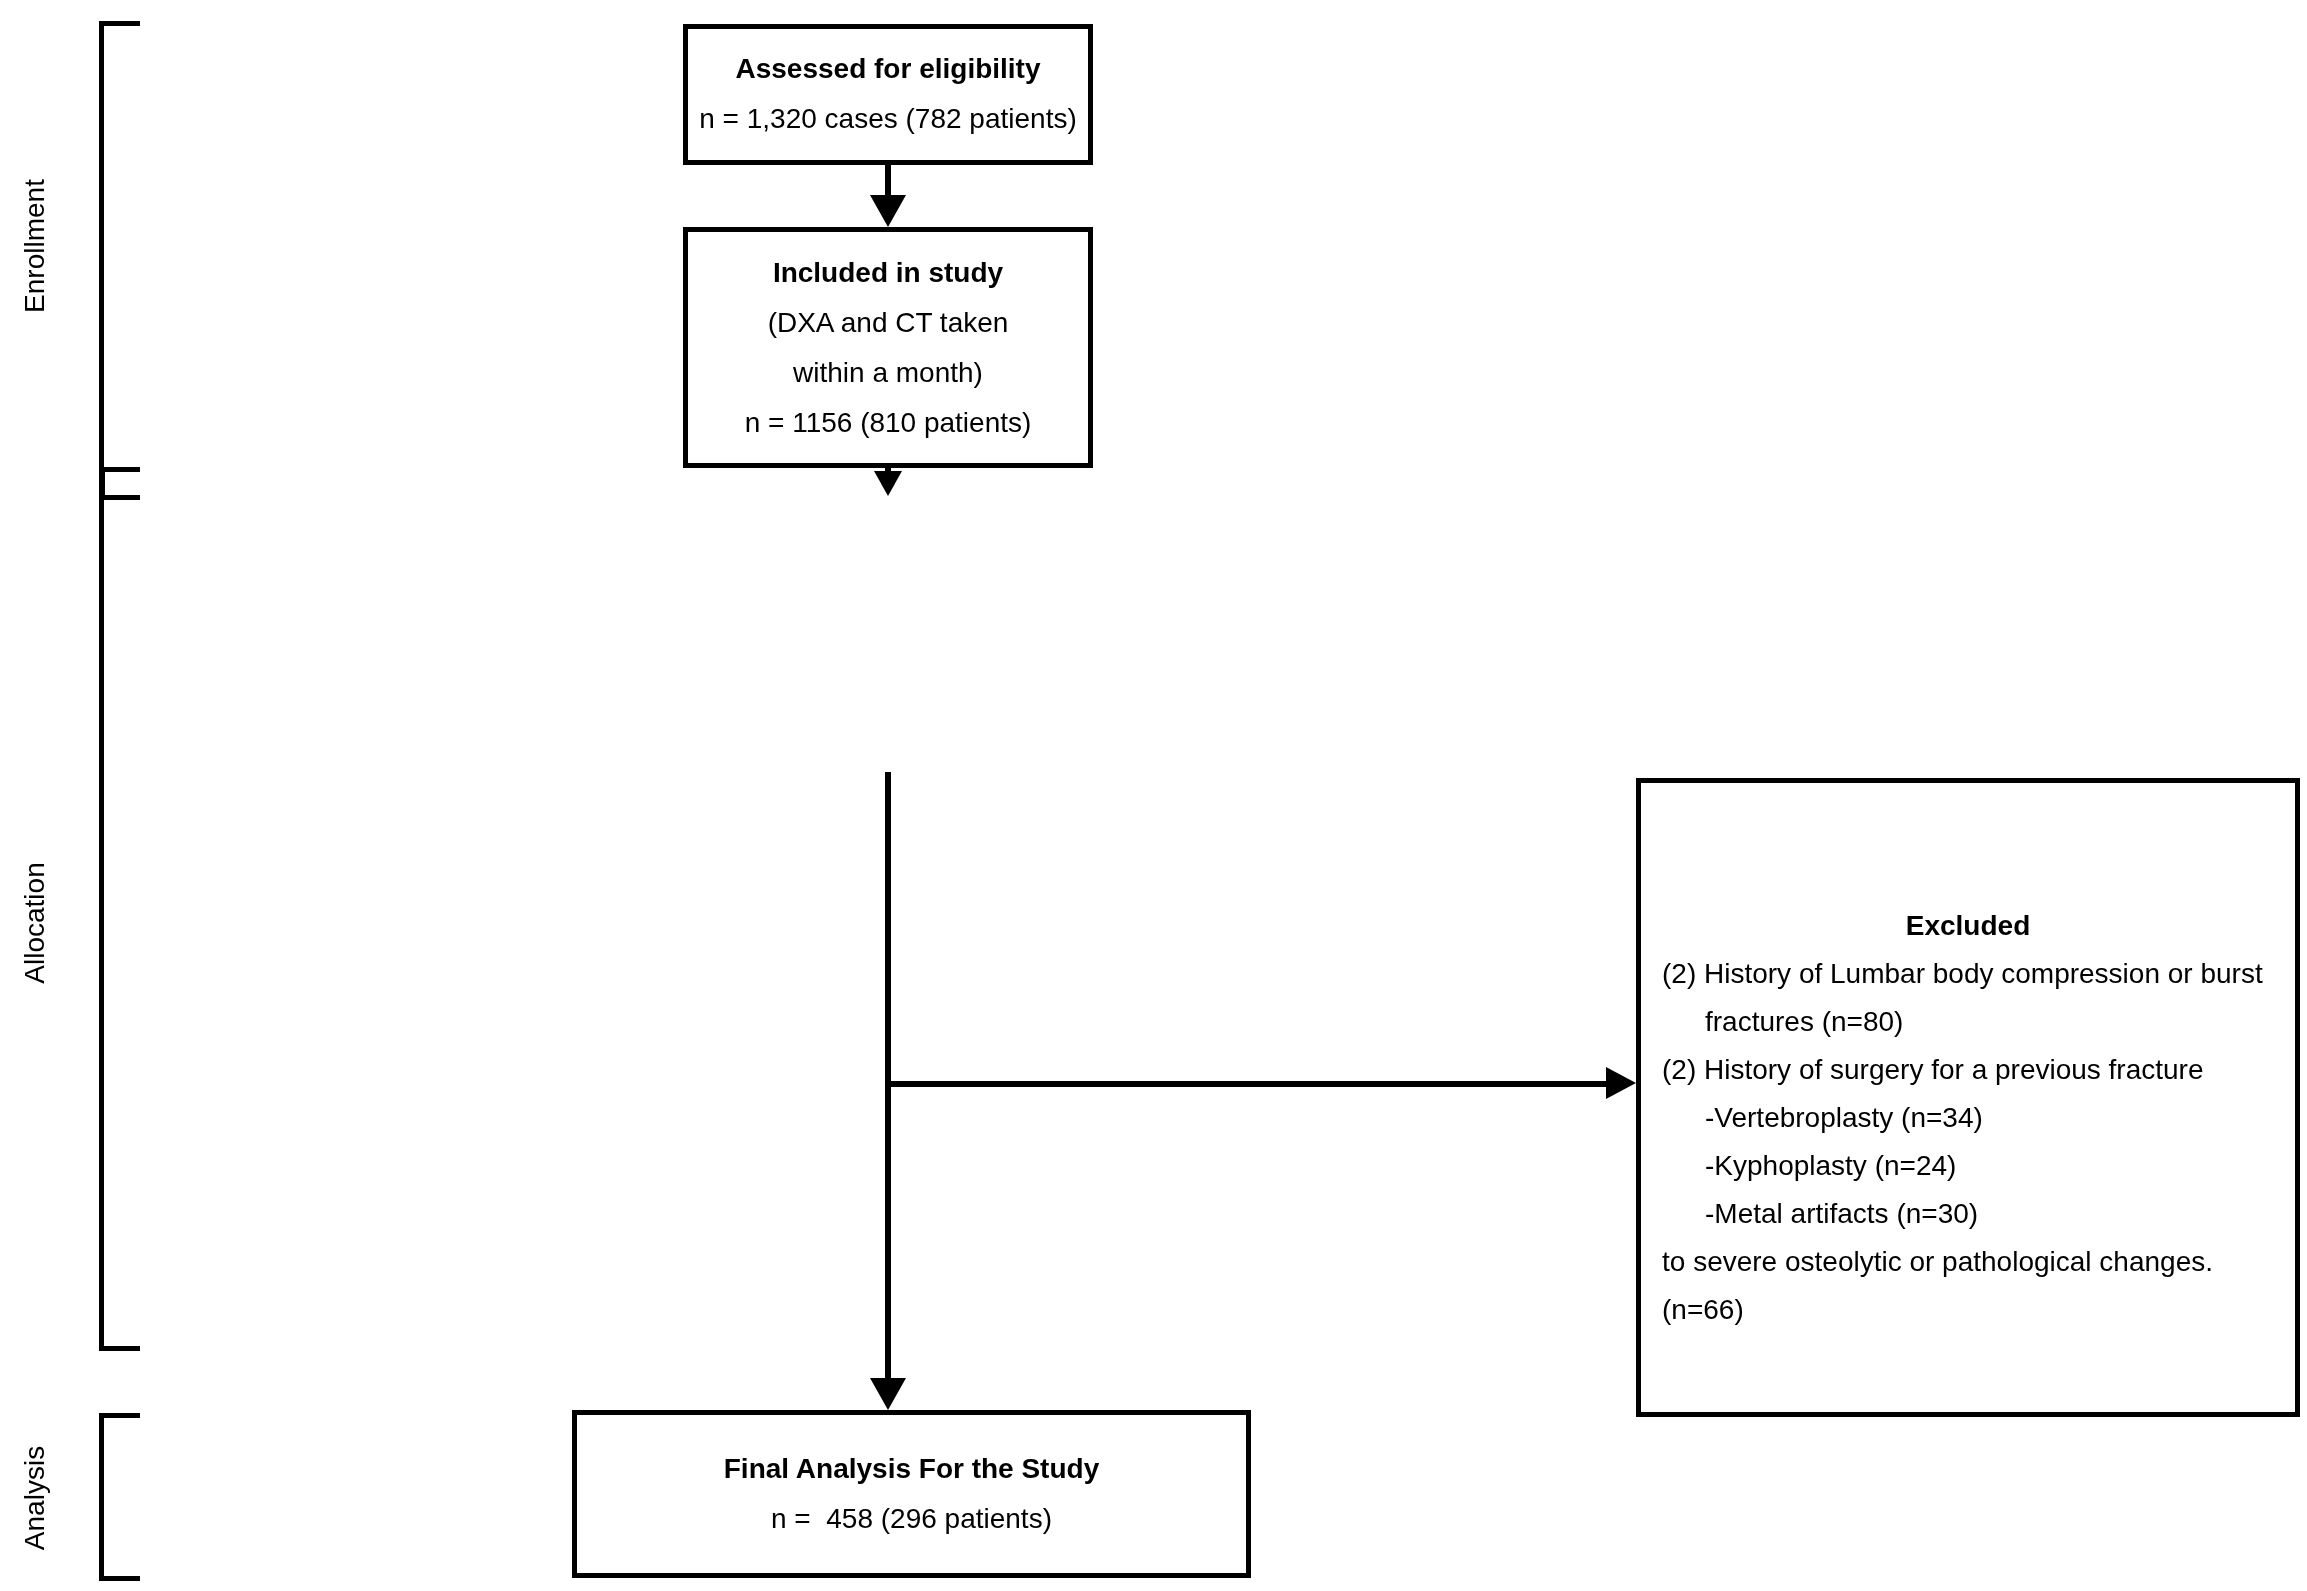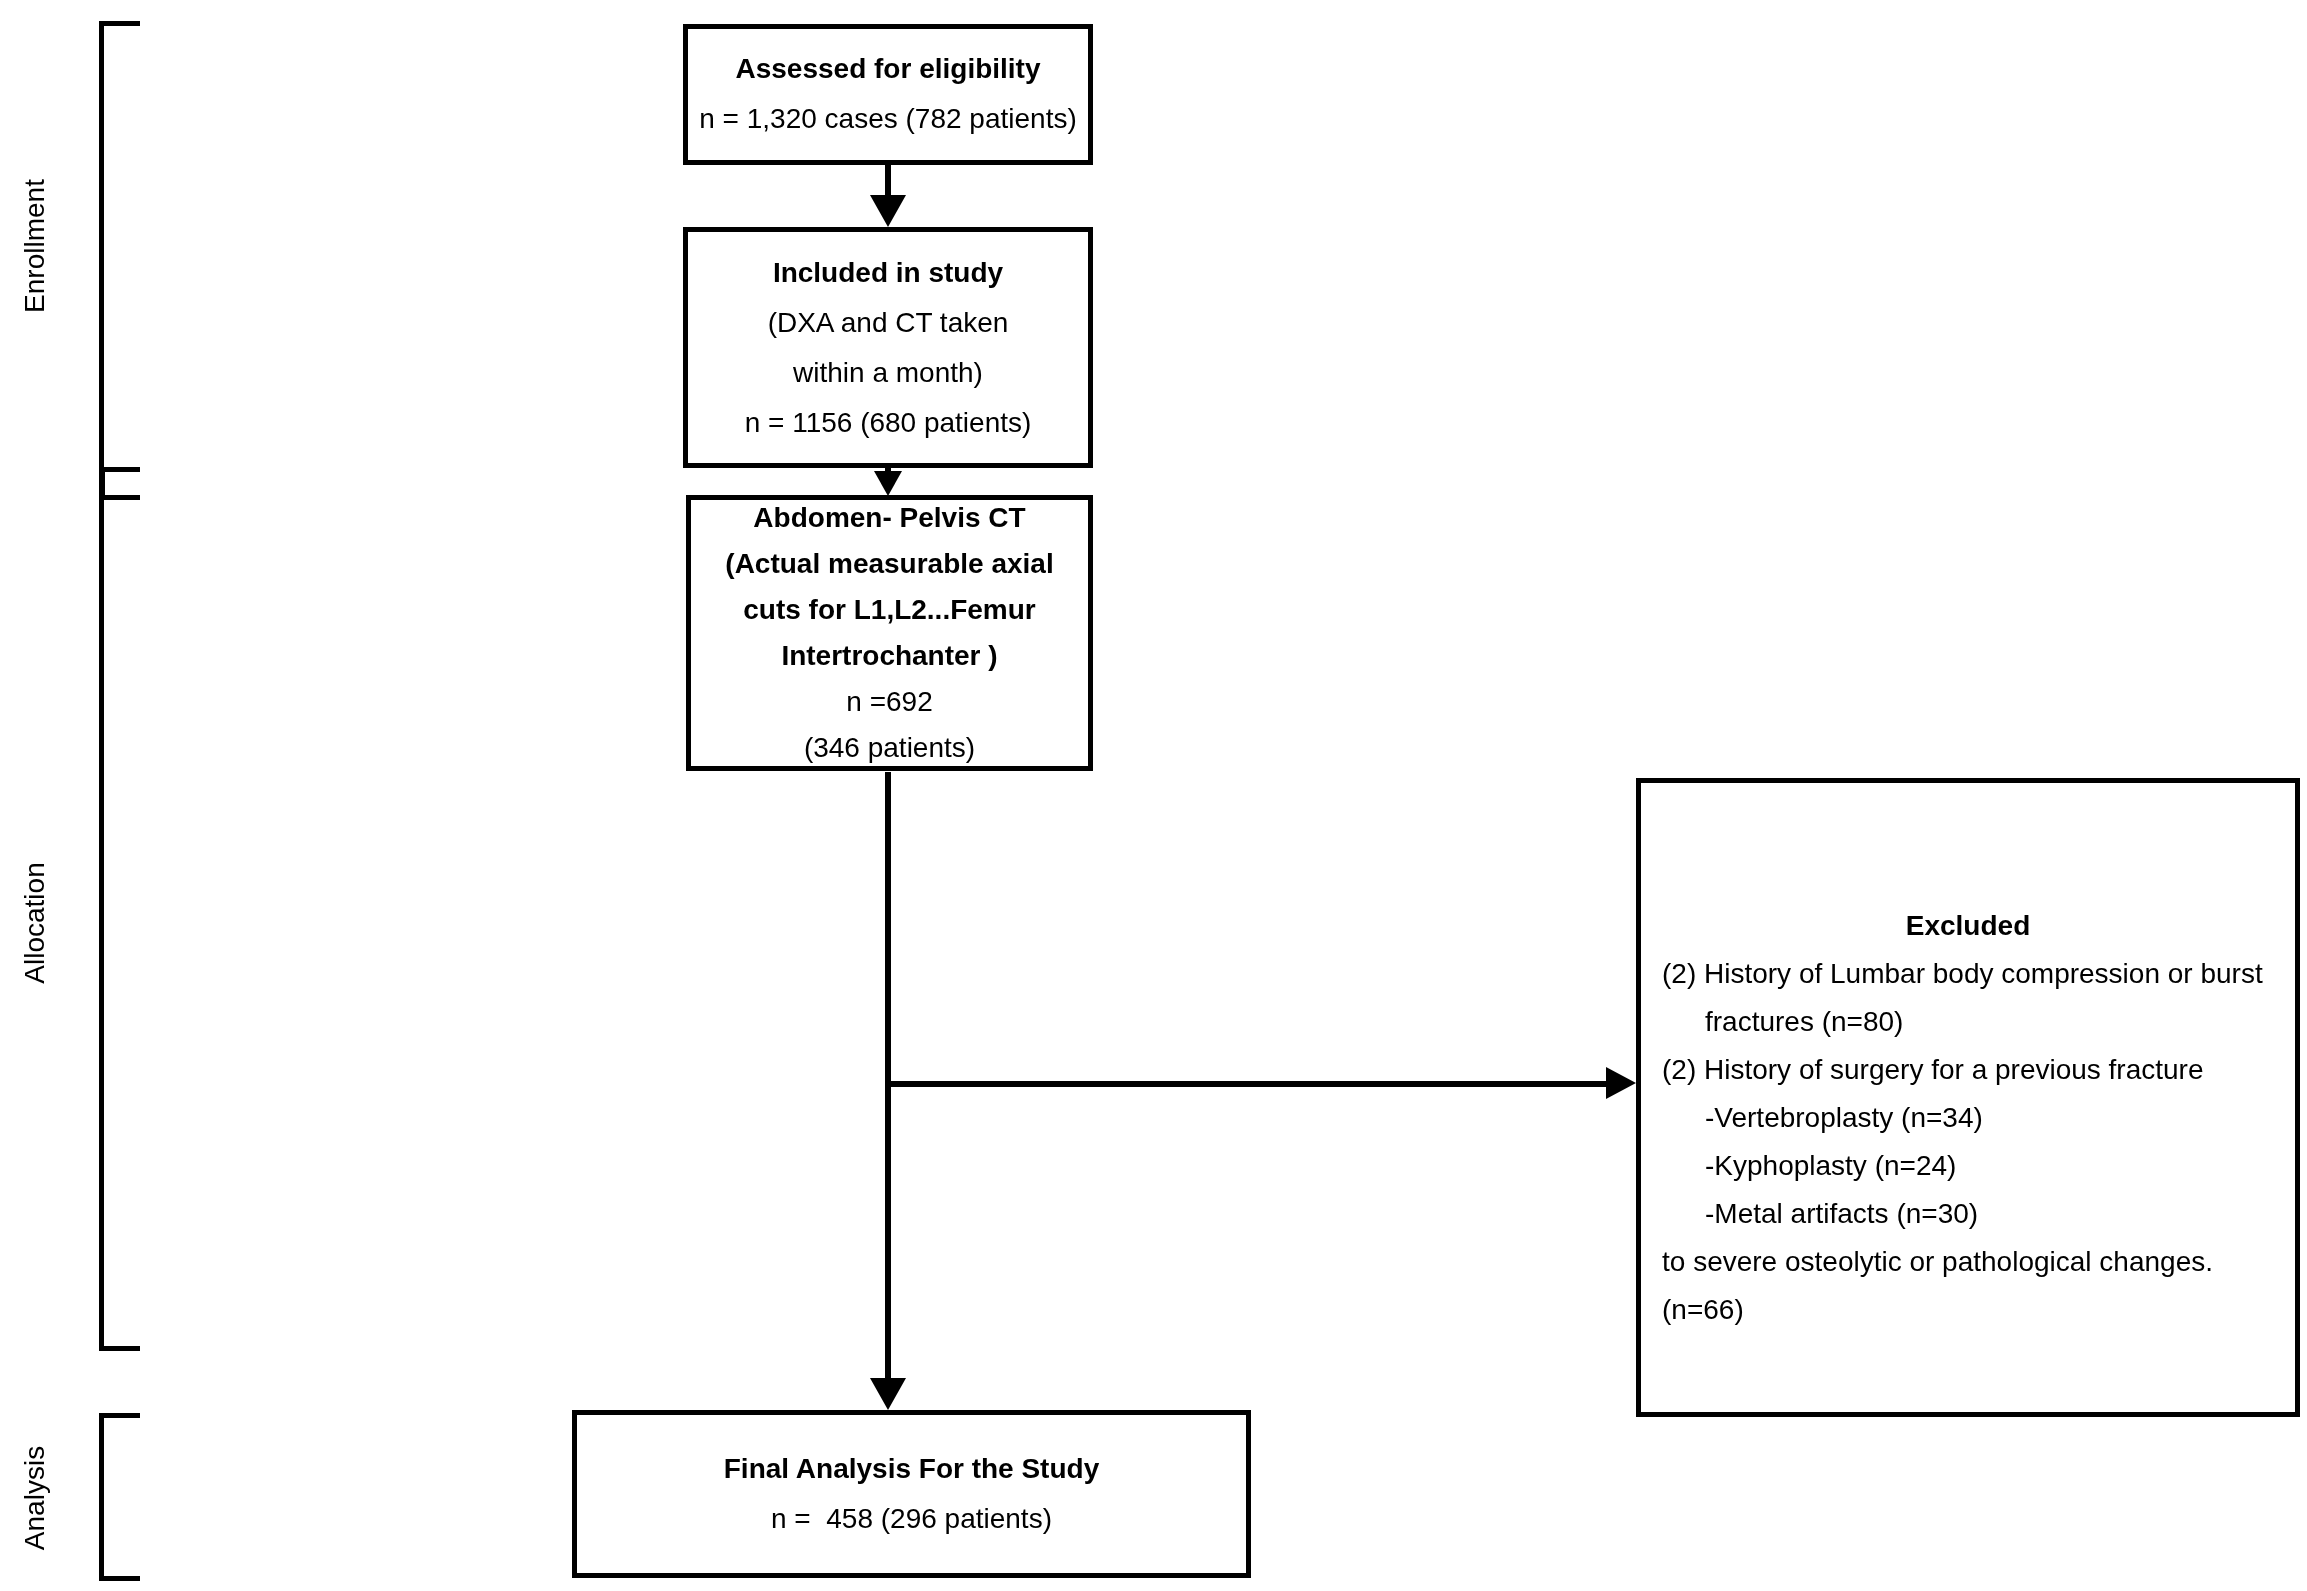--- a/index.html
+++ b/index.html
@@ -134,34 +134,26 @@
     <div class="line">n = 1,320 cases (782 patients)</div>
   </div>
 
   <div class="stem-v" id="a1-stem"></div>
   <div class="head-down" id="a1-head"></div>
 
   <div class="box" id="box-included">
     <div class="line bold">Included in study</div>
     <div class="line">(DXA and CT taken</div>
     <div class="line">within a month)</div>
-    <div class="line">n = 1156 (680 patients)</div>
+    <div class="line">n = 1156 (810 patients)</div>
   </div>
 
   <div class="stem-v" id="a2-stem"></div>
   <div class="head-down small" id="a2-head"></div>
 
-  <div class="box" id="box-ct">
-    <div class="line bold">Abdomen- Pelvis CT</div>
-    <div class="line bold">(Actual measurable axial</div>
-    <div class="line bold">cuts for L1,L2...Femur</div>
-    <div class="line bold">Intertrochanter )</div>
-    <div class="line">n =692</div>
-    <div class="line">(346 patients)</div>
-  </div>
 
   <div class="stem-v" id="main-stem"></div>
   <div class="head-down" id="main-head"></div>
 
   <div class="stem-h" id="h-stem"></div>
   <div class="head-right" id="h-head"></div>
 
   <div class="box" id="box-excluded">
     <div class="line bold title">Excluded</div>
     <div class="line">(2) History of Lumbar body compression or burst</div>

